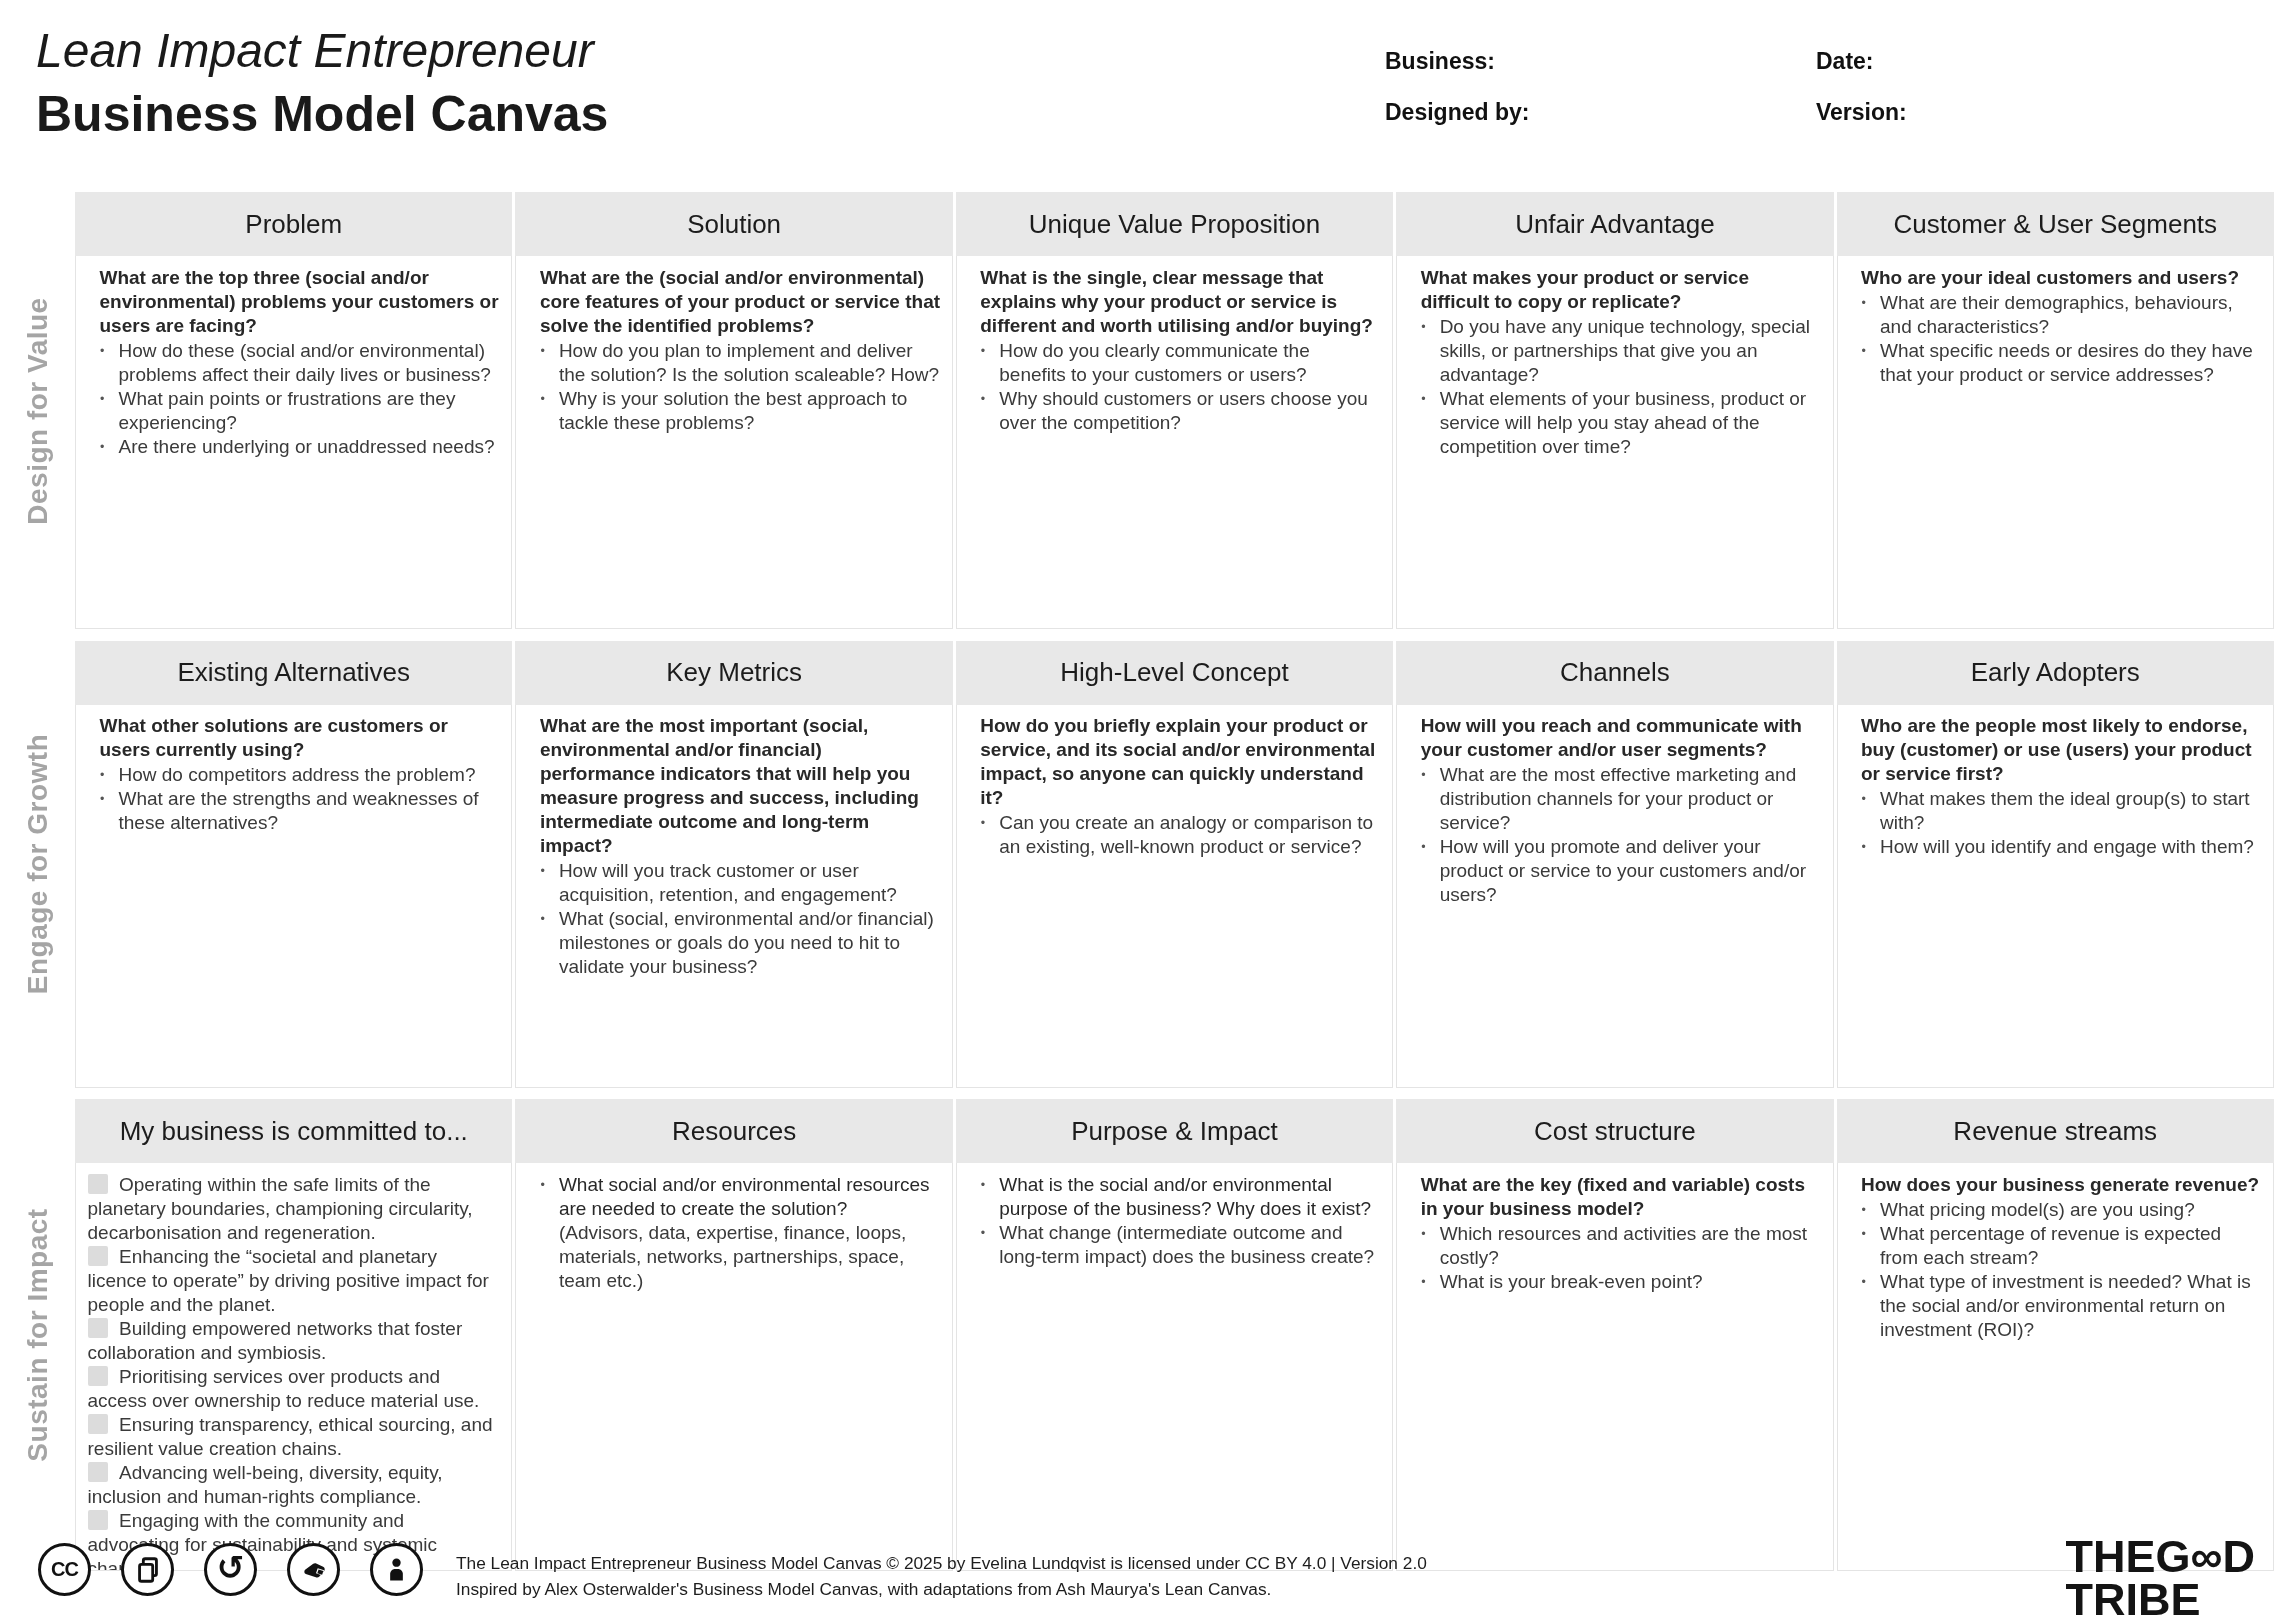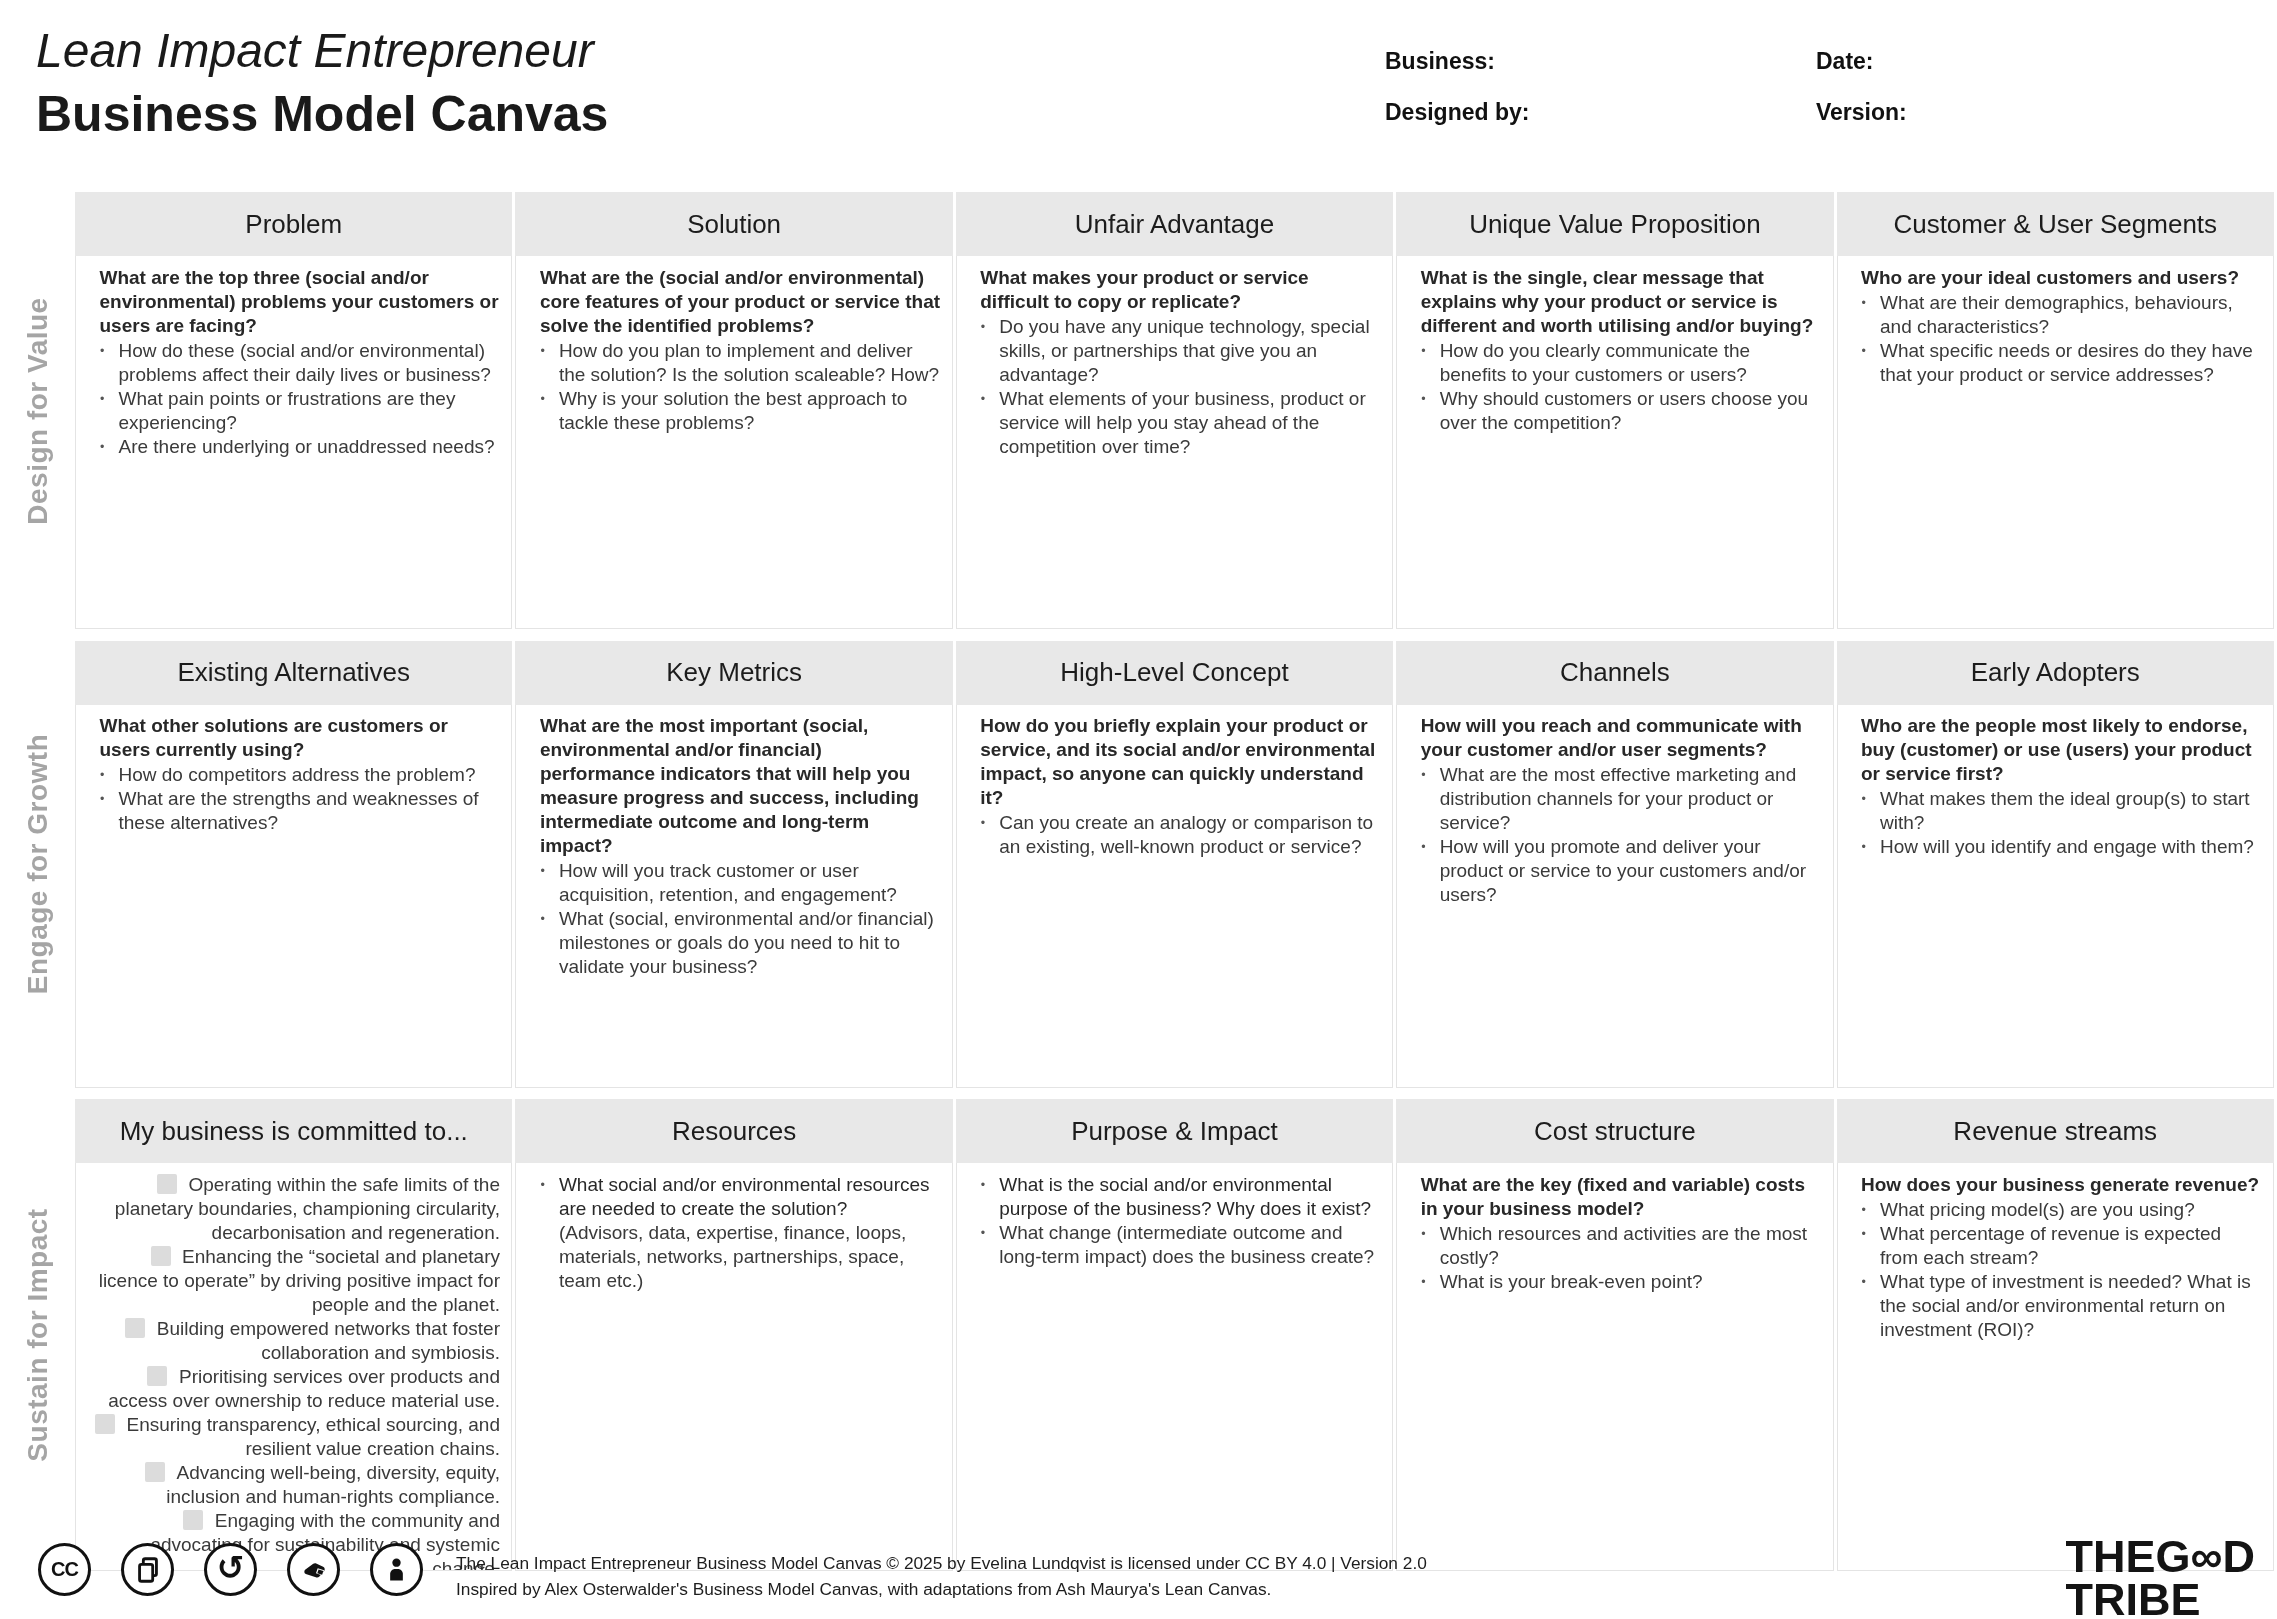--- a/index.html
+++ b/index.html
@@ -44,21 +44,21 @@
   }
   .intro { font-weight:700; color:#282828; margin:0 0 1px 12px; }
   .cell-body ul { list-style:none; margin:0; padding:0; }
   .cell-body li { position:relative; padding-left:31px; }
   .cell-body li::before {
     content:"•"; position:absolute; left:12.5px; top:0;
     font-size:12.5px; line-height:24px; color:#555;
   }
   .btxt { font-weight:400; color:#282828; }
   .sub { font-weight:400; color:#3a3a3a; }
-  .check-item { margin:0;text-align:right; }
+  .check-item { margin:0; }
   .checkbox {
     display:inline-block; width:20px; height:20px; background:#dcdcdc;
     border-radius:1.9px; margin-right:11.5px; vertical-align:-3.8px;
   }
 
   
   .footer { position:absolute; left:38px; right:9.6px; top:1543px; display:flex; align-items:flex-start; }
   .badges { display:flex; gap:30px; }
   .badge {
     width:53px; height:53px; border:3.8px solid #111; border-radius:50%;
@@ -110,36 +110,36 @@
           <div class="cell-title">Solution</div>
           <div class="cell-body" style="--body-h: 373px;">
             <p class="intro">What are the (social and/or environmental) core features of your product or service that solve the identified problems?</p>
             <ul>
               <li><span>How do you plan to implement and deliver the solution? Is the solution scaleable? How?</span></li>
               <li><span>Why is your solution the best approach to tackle these problems?</span></li>
             </ul>
           </div>
         </div>
         <div class="cell">
+          <div class="cell-title">Unique Value Proposition</div>
+          <div class="cell-body" style="--body-h: 373px;">
+            <p class="intro">What is the single, clear message that explains why your product or service is different and worth utilising and/or buying?</p>
+            <ul>
+              <li><span>How do you clearly communicate the benefits to your customers or users?</span></li>
+              <li><span>Why should customers or users choose you over the competition?</span></li>
+            </ul>
+          </div>
+        </div>
+        <div class="cell">
           <div class="cell-title">Unfair Advantage</div>
           <div class="cell-body" style="--body-h: 373px;">
             <p class="intro">What makes your product or service difficult to copy or replicate?</p>
             <ul>
               <li><span>Do you have any unique technology, special skills, or partnerships that give you an advantage?</span></li>
               <li><span>What elements of your business, product or service will help you stay ahead of the competition over time?</span></li>
-            </ul>
-          </div>
-        </div>
-        <div class="cell">
-          <div class="cell-title">Unique Value Proposition</div>
-          <div class="cell-body" style="--body-h: 373px;">
-            <p class="intro">What is the single, clear message that explains why your product or service is different and worth utilising and/or buying?</p>
-            <ul>
-              <li><span>How do you clearly communicate the benefits to your customers or users?</span></li>
-              <li><span>Why should customers or users choose you over the competition?</span></li>
             </ul>
           </div>
         </div>
         <div class="cell">
           <div class="cell-title">Customer &amp; User Segments</div>
           <div class="cell-body" style="--body-h: 373px;">
             <p class="intro">Who are your ideal customers and users?</p>
             <ul>
               <li><span>What are their demographics, behaviours, and characteristics?</span></li>
               <li><span>What specific needs or desires do they have that your product or service addresses?</span></li>

